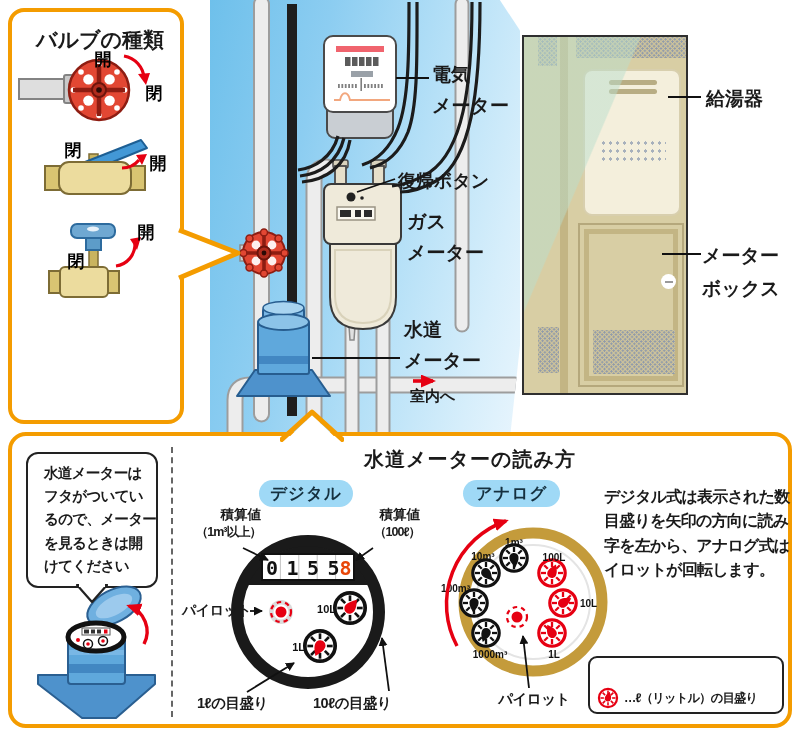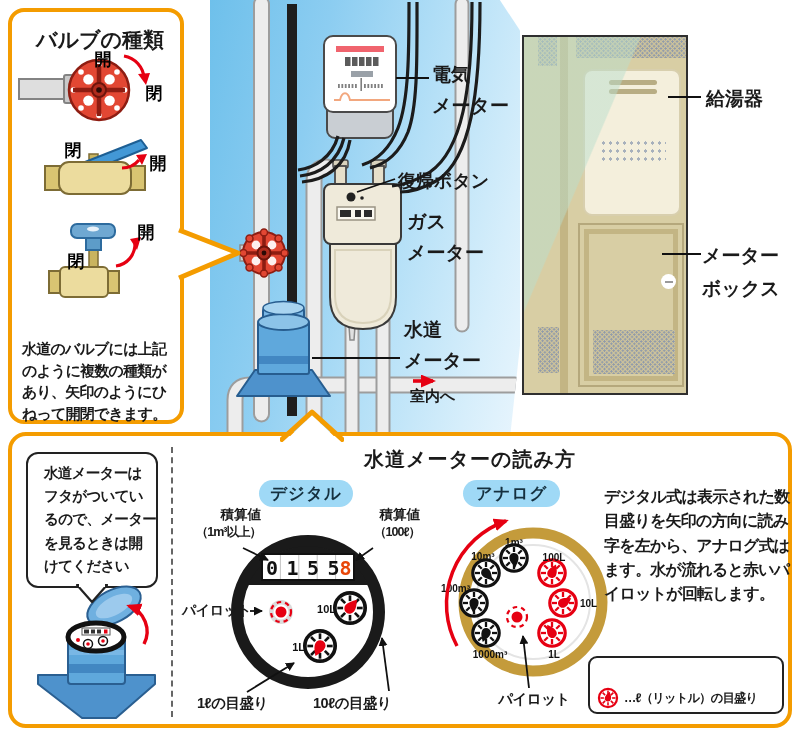--- a/index.html
+++ b/index.html
@@ -123,26 +123,20 @@
     <ellipse cx="74" cy="7" rx="6" ry="2.5" fill="#e8f2fa"></ellipse>
     <rect x="30" y="49" width="13" height="22" fill="#d9c472" stroke="#7d6c35" stroke-width="2"></rect>
     <rect x="87" y="49" width="13" height="22" fill="#d9c472" stroke="#7d6c35" stroke-width="2"></rect>
     <rect x="41" y="45" width="48" height="30" rx="5" fill="#ecdc9e" stroke="#7d6c35" stroke-width="2"></rect>
     <path d="M97,44 A22,22 0 0 0 116,22" fill="none" stroke="#E60012" stroke-width="3.2"></path>
     <polygon points="122,15 111,17 118,28" fill="#E60012"></polygon>
     <text x="127" y="16" text-anchor="middle" font-size="17" font-weight="700">開</text>
     <text x="57" y="45" text-anchor="middle" font-size="17" font-weight="700">閉</text>
   </svg>
 
-  <div class="abs note" style="left:10px;top:326px;width:154px">
-    <div>水道のバルブには上記</div>
-    <div>のように複数の種類が</div>
-    <div>あり、矢印のようにひ</div>
-    <div>ねって開閉できます。</div>
-  </div>
 </div>
 
 <svg class="abs" style="left:176px;top:227px;z-index:6" width="68" height="56">
   <path d="M3,3 L62,26 L3,51" fill="#fff" stroke="#F49C00" stroke-width="5" stroke-linejoin="round"></path>
 </svg>
 
 <div class="abs panel">
 <svg width="310" height="437">
 
   <g fill="none" stroke-linecap="round">
@@ -428,21 +422,20 @@
   <text x="121" y="59" text-anchor="middle" class="albl">100L</text>
   <text x="147" y="105" text-anchor="start" class="albl">10L</text>
   <text x="121" y="156" text-anchor="middle" class="albl">1L</text>
 </svg>
 <div class="abs slbl" style="left:490px;top:690px;width:88px;text-align:center">パイロット</div>
 
 <div class="abs desc">
   <div>デジタル式は表示された数</div>
   <div>目盛りを矢印の方向に読み</div>
   <div>字を左から、アナログ式は</div>
-  <div>ます。水が流れると赤いパ</div>
   <div>イロットが回転します。</div>
 </div>
 
 <div class="abs legend">
   <div class="lrow">
     <svg width="22" height="22" viewBox="-16 -16 32 32">
       <g style="color:#E60012">
           <use href="#dialface"></use>
           <use href="#drop" transform="rotate(15)"></use>
         </g>

